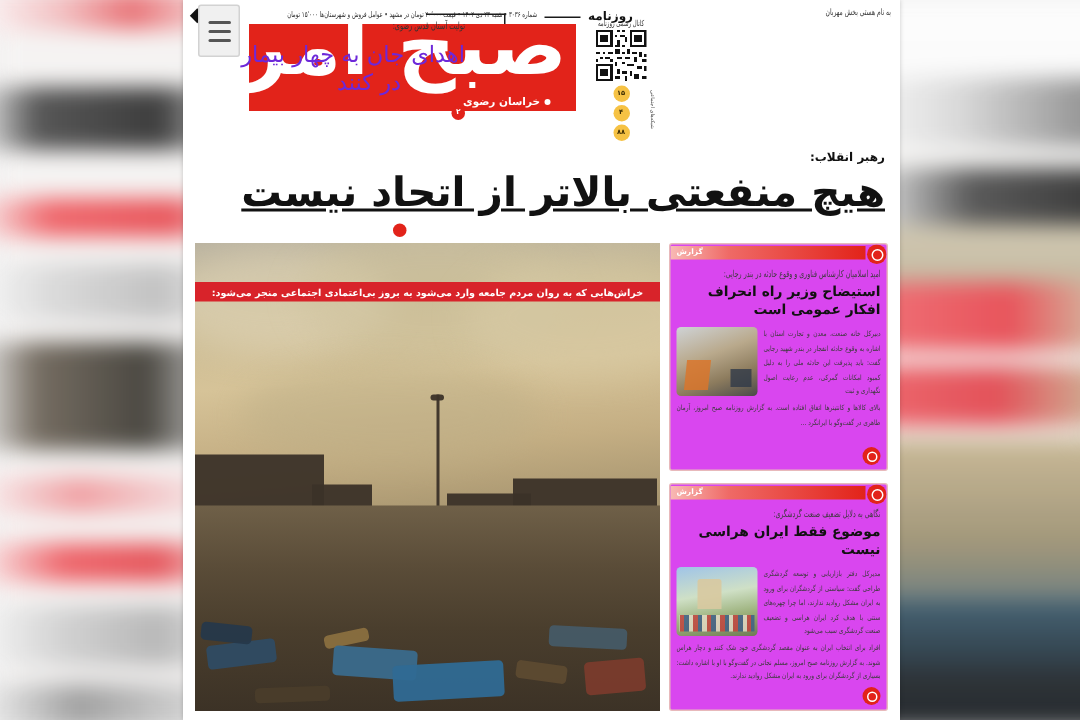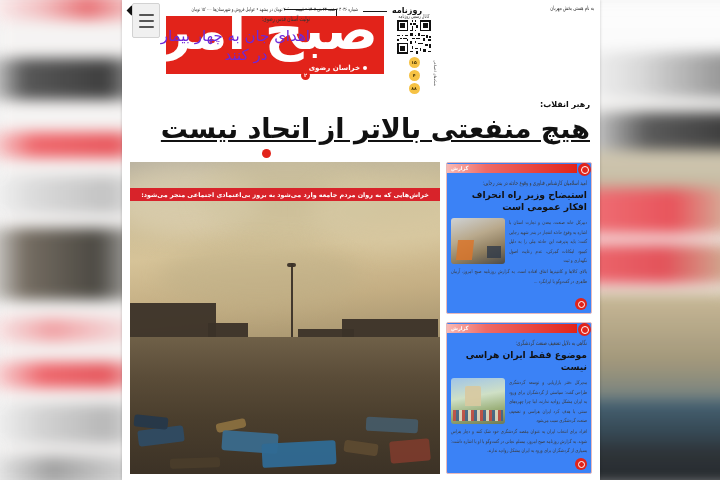--- a/index.html
+++ b/index.html
@@ -165,21 +165,21 @@
     position:absolute;top:46px;right:8px;left:8px;text-align:right;z-index:8;
     color:#e2231a;font-weight:700;font-size:24px;line-height:1.18;
     letter-spacing:-.6px;
     text-shadow:0 1px 2px rgba(255,255,255,.25);
   }
   #photo-title .l2{display:block;}
   
   #side-col{flex:0 0 146px;display:flex;flex-direction:column;gap:8px;}
   .card{
     border:1px solid #e8b9bb;border-radius:2px;position:relative;
-    background:#3b82f6;flex:1 1 0;overflow:hidden;padding:0 4px 4px 4px;
+    background:#d946ef;flex:1 1 0;overflow:hidden;padding:0 4px 4px 4px;
   }
   .card-head{
     position:relative;height:13px;margin:0 -4px 3px -4px;
     display:flex;align-items:center;
   }
   .card-head .bar{
     position:absolute;left:0;right:14px;top:1px;height:9px;
     background:linear-gradient(270deg,#e2231a 0%,#ef6a66 70%,#f8b9b4 100%);
   }
   .card-head .tag{

